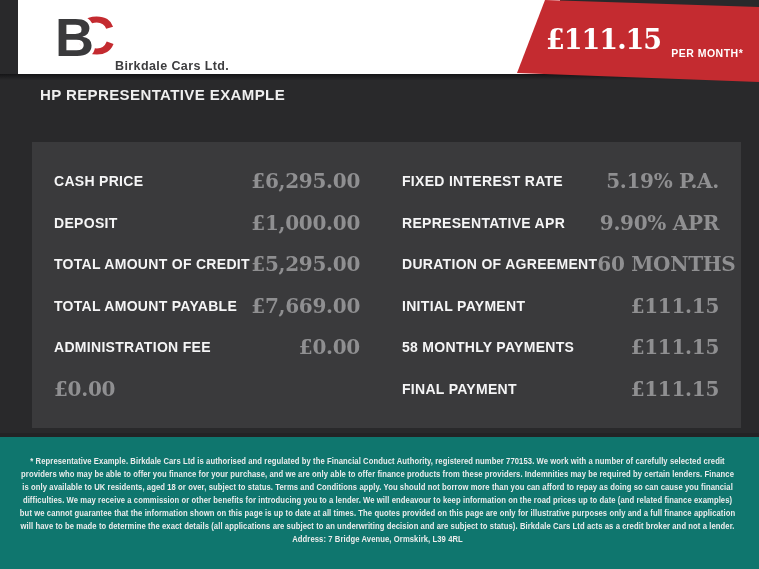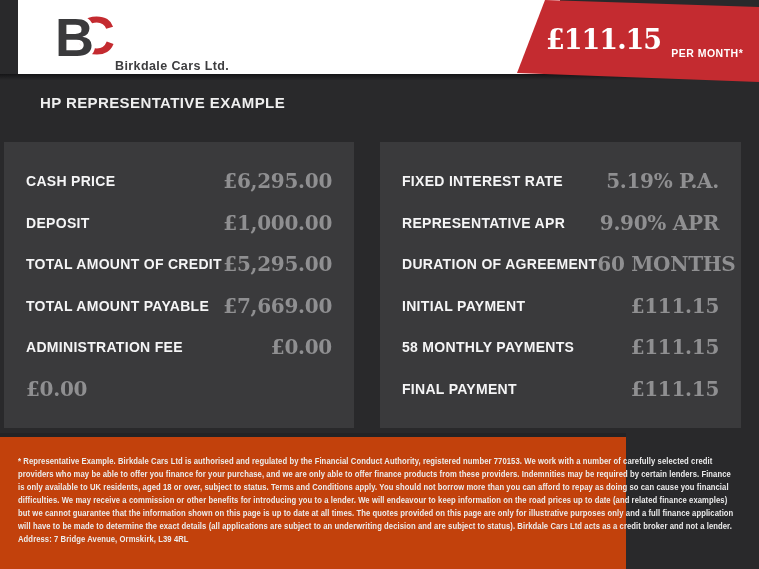--- a/index.html
+++ b/index.html
@@ -45,48 +45,48 @@
     color:#ffffff; font-family:"DejaVu Serif", serif; font-weight:bold;
     font-size:27px; letter-spacing:-1px;
   }
   .price-period {
     color:#ffffff; font-size:10.5px; font-weight:bold; letter-spacing:.5px;
     margin-left:10px; margin-top:28px; white-space:nowrap;
   }
 
   
   .section-title {
-    position:absolute; left:40px; top:94px;
+    position:absolute; left:40px; top:86px;
     color:#efefef; font-size:15px; font-weight:bold; letter-spacing:.4px;
   }
 
   
   .panel {
     position:absolute; top:142px; height:286px; background:#3a3a3c;
     display:flex; flex-direction:column; justify-content:center;
   }
-  .panel.left  { left:4px;  width:350px; }
+  .panel.left  { left:32px;  width:350px; }
   .panel.right { left:380px; width:361px; }
   .row {
     height:41.5px; display:flex; justify-content:space-between;
     align-items:center; padding:0 22px;
   }
   .lbl {
     color:#f5f5f6; font-size:14px; font-weight:bold; letter-spacing:.3px;
     white-space:nowrap;
   }
   .val {
     color:#8f8f91; font-family:"DejaVu Serif", serif; font-weight:bold;
     font-size:20px; letter-spacing:-.3px; white-space:nowrap;
   }
 
   
   .footer {
-    position:absolute; left:0; top:433px; width:626px; height:136px;
-    background:#c2410c; border-top:4px solid #232325;
+    position:absolute; left:0; top:433px; width:759px; height:136px;
+    background:#0f766e; border-top:4px solid #232325;text-align:center;
   }
   .disclaimer {
     margin:18px 0 0 18px; width:846px;
     transform:scaleX(0.85); transform-origin:0 0;
     color:#ececec; font-size:9px; font-weight:bold; line-height:13px;
     letter-spacing:.1px;
   }
 </style>
 </head>
 <body>

